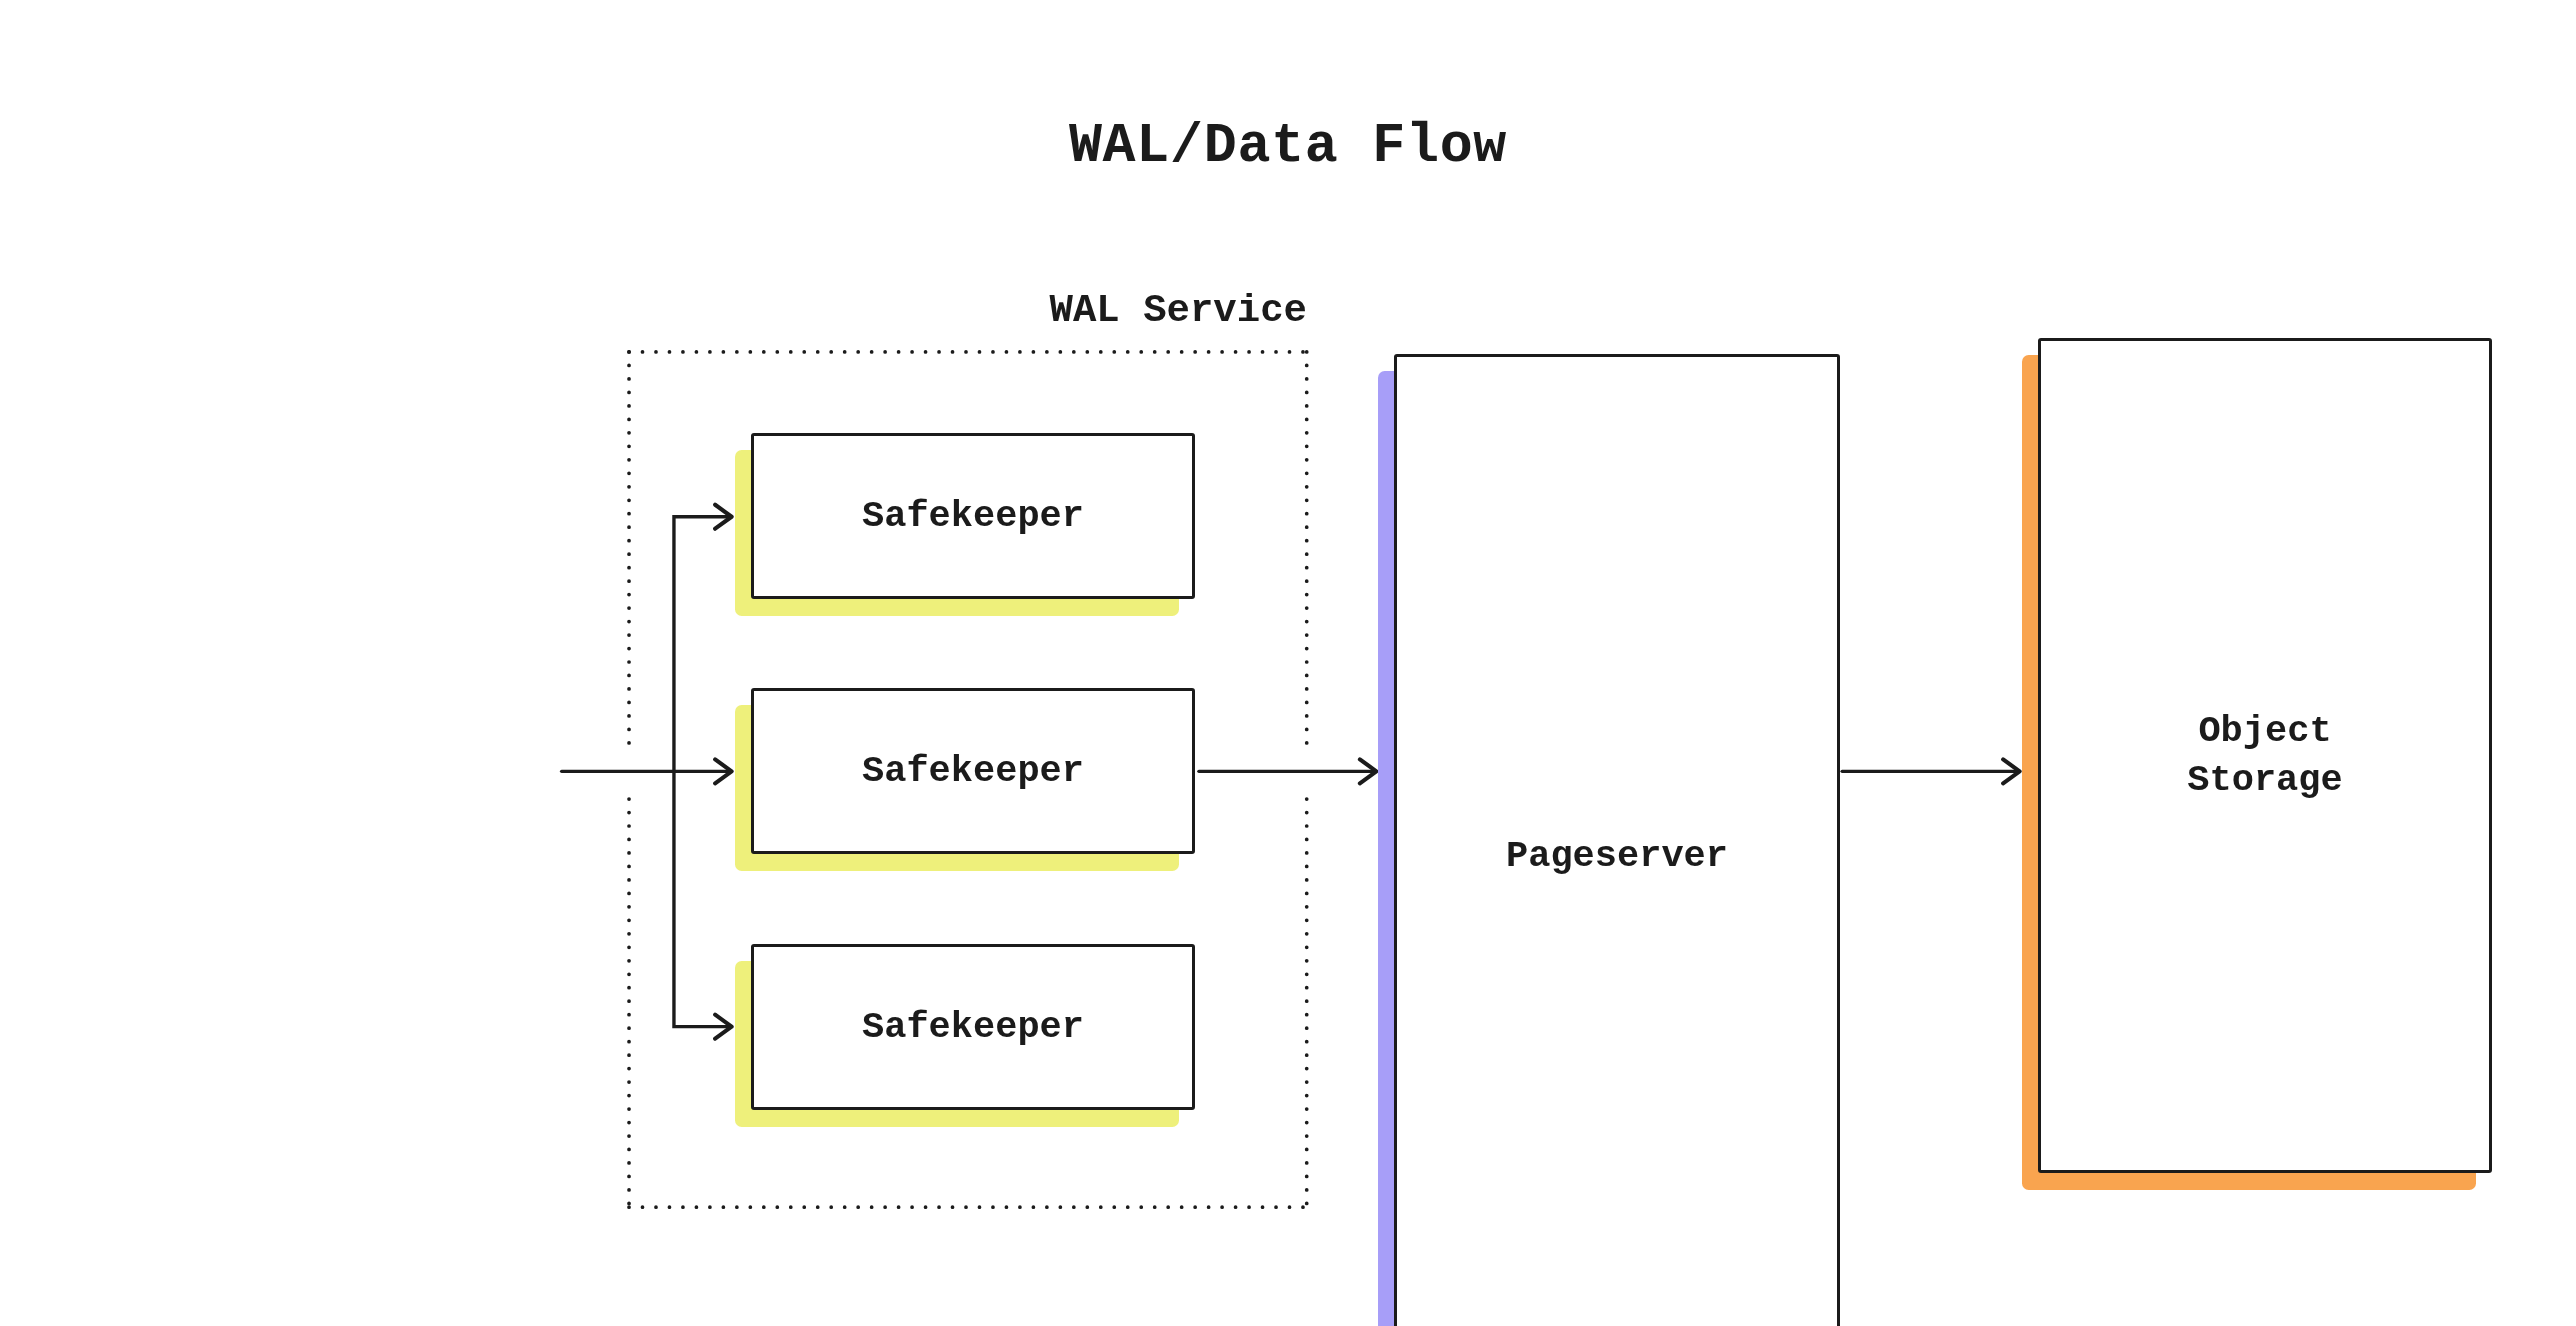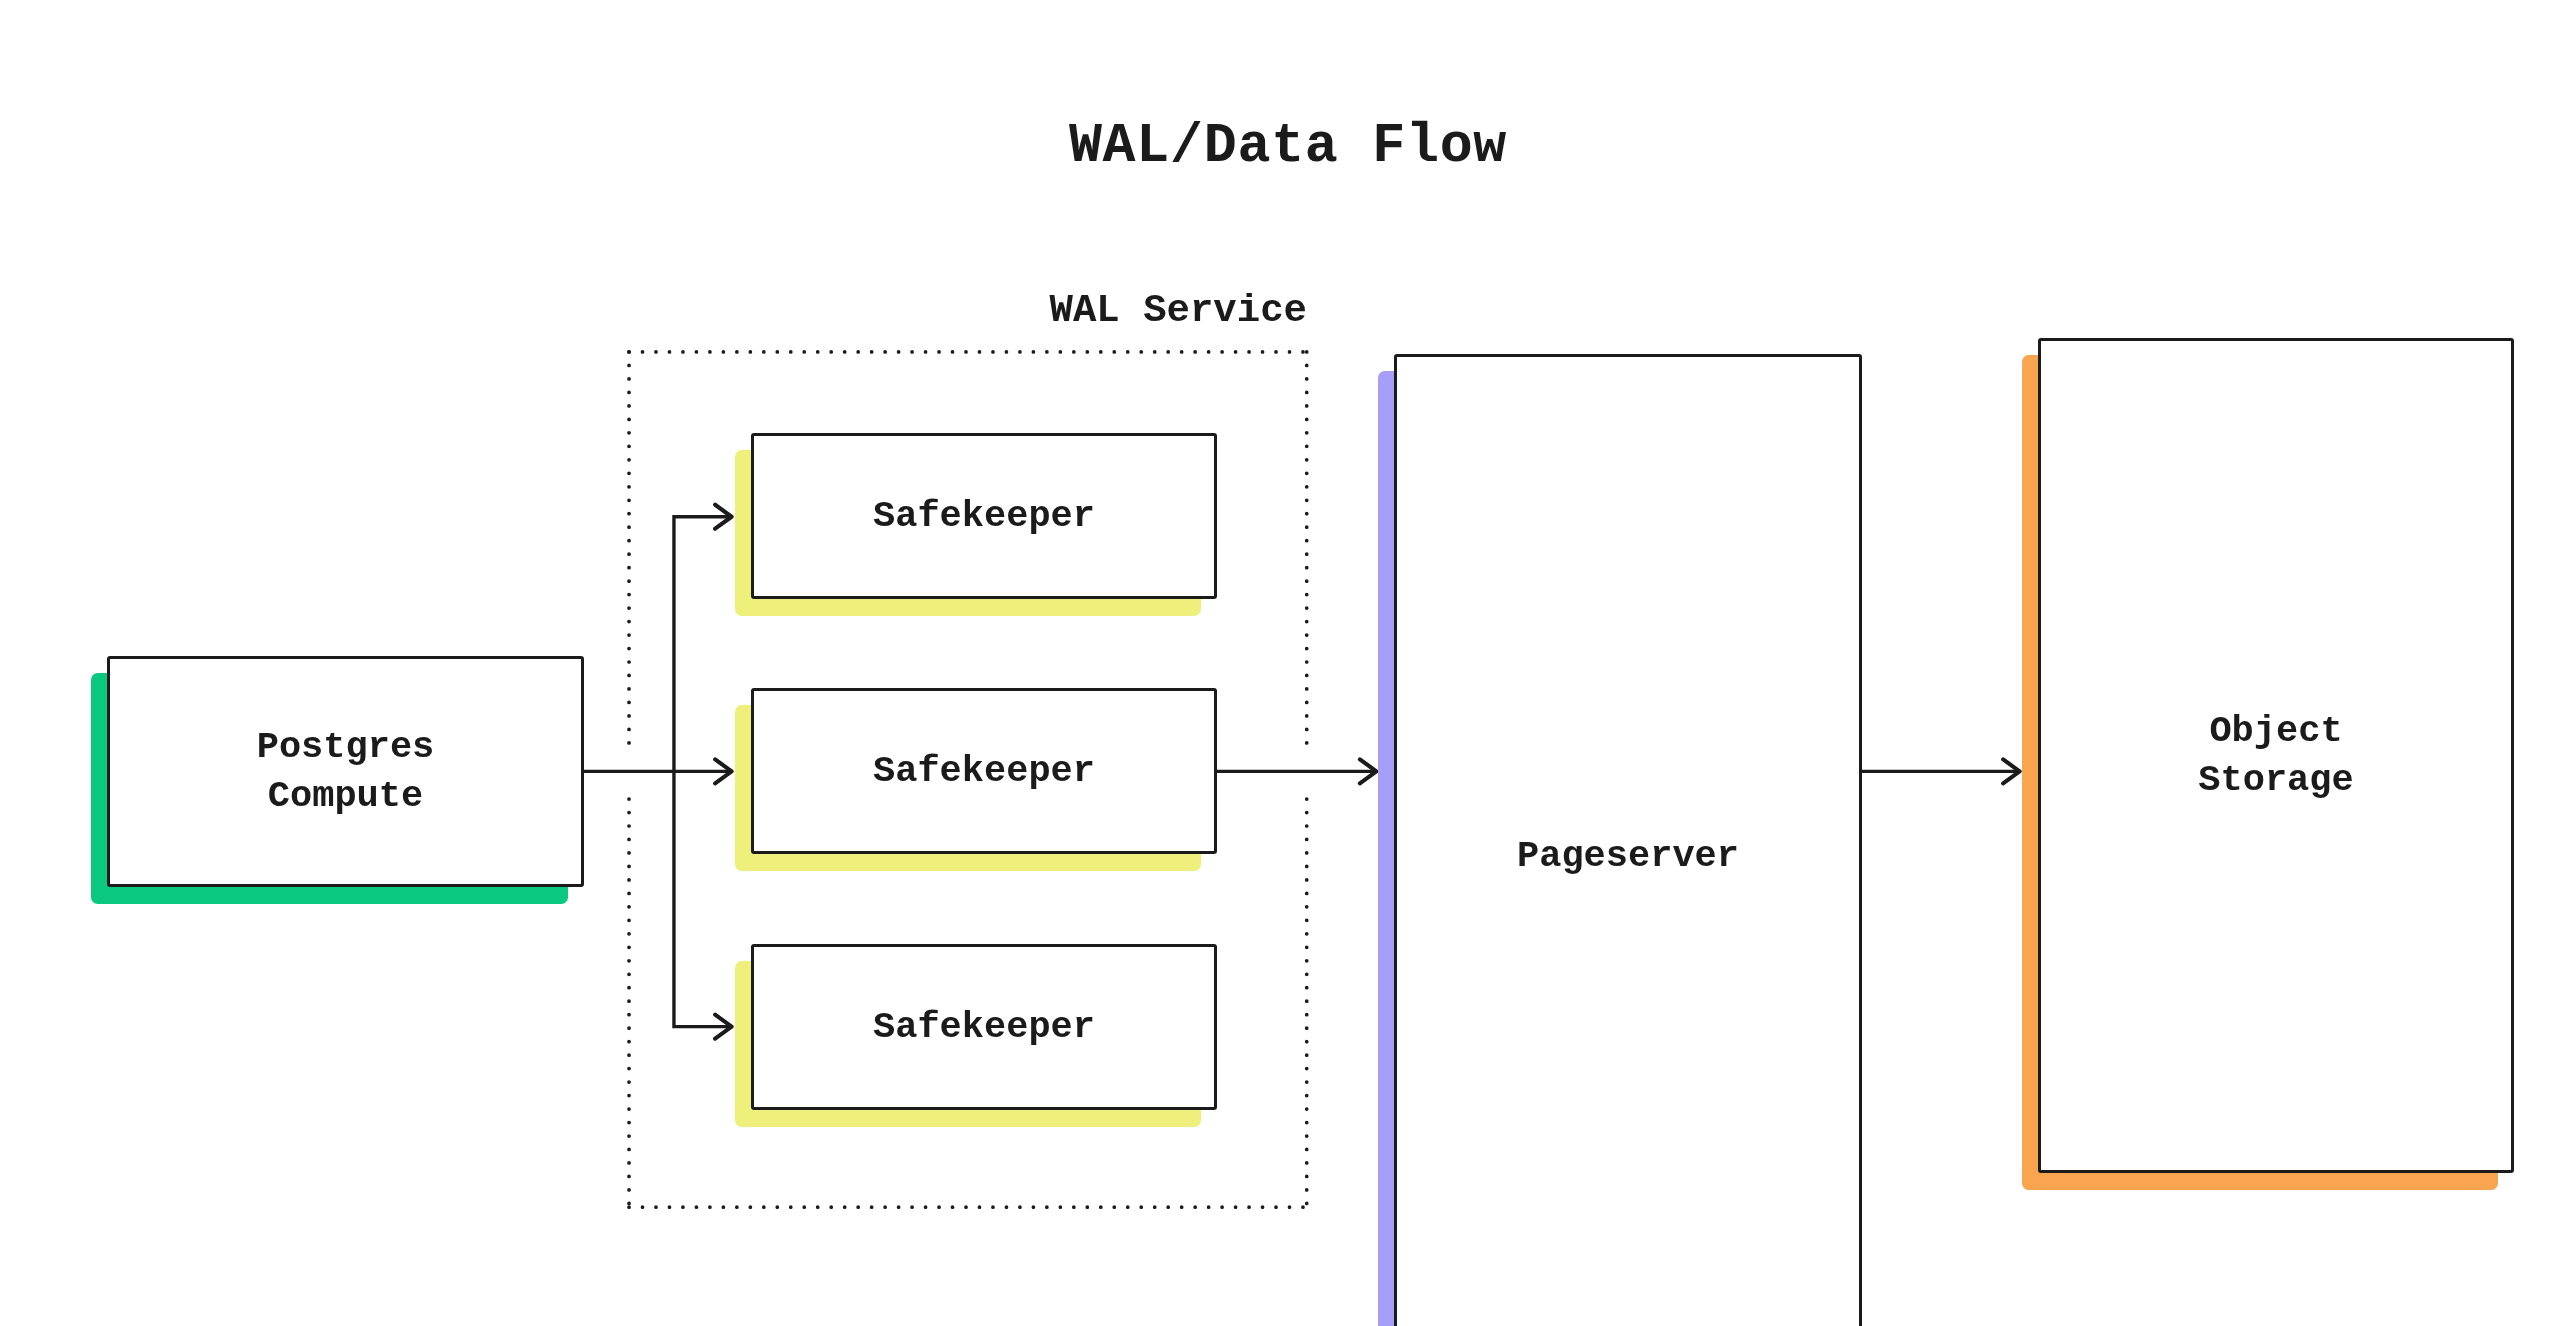--- a/index.html
+++ b/index.html
@@ -36,21 +36,20 @@
     width: 678px;
     text-align: right;
     font-size: 39px;
     line-height: 45px;
     white-space: pre;
   }
 
   
   .node {
     position: absolute;
-    padding-left: 22px;
   }
   .node .shadow {
     position: absolute;
     left: -15.7px;
     top: 17px;
     width: 100%;
     height: 100%;
     border-radius: 6.7px;
     z-index: 1;
   }
@@ -140,27 +139,20 @@
       <path class="edge-line" d="M 1601 1030 H 1835"></path>
       <polyline class="arrowhead" points="1816,1014 1838,1030 1816,1046"></polyline>
     </g>
 
     <g style="stroke: rgb(27, 27, 27);">
       <path class="edge-line" d="M 2460 1030 H 2694"></path>
       <polyline class="arrowhead" points="2675,1014 2697,1030 2675,1046"></polyline>
     </g>
   </svg>
 
-  <div class="node" id="node-postgres-compute">
-    <div class="shadow" style="background-color: rgb(10, 200, 128);"></div>
-    <div class="box">
-      <div class="label">Postgres
-Compute</div>
-    </div>
-  </div>
 
   <div class="node" id="node-safekeeper-1">
     <div class="shadow" style="background-color: rgb(238, 240, 123);"></div>
     <div class="box">
       <div class="label">Safekeeper</div>
     </div>
   </div>
 
   <div class="node" id="node-safekeeper-2">
     <div class="shadow" style="background-color: rgb(238, 240, 123);"></div>

